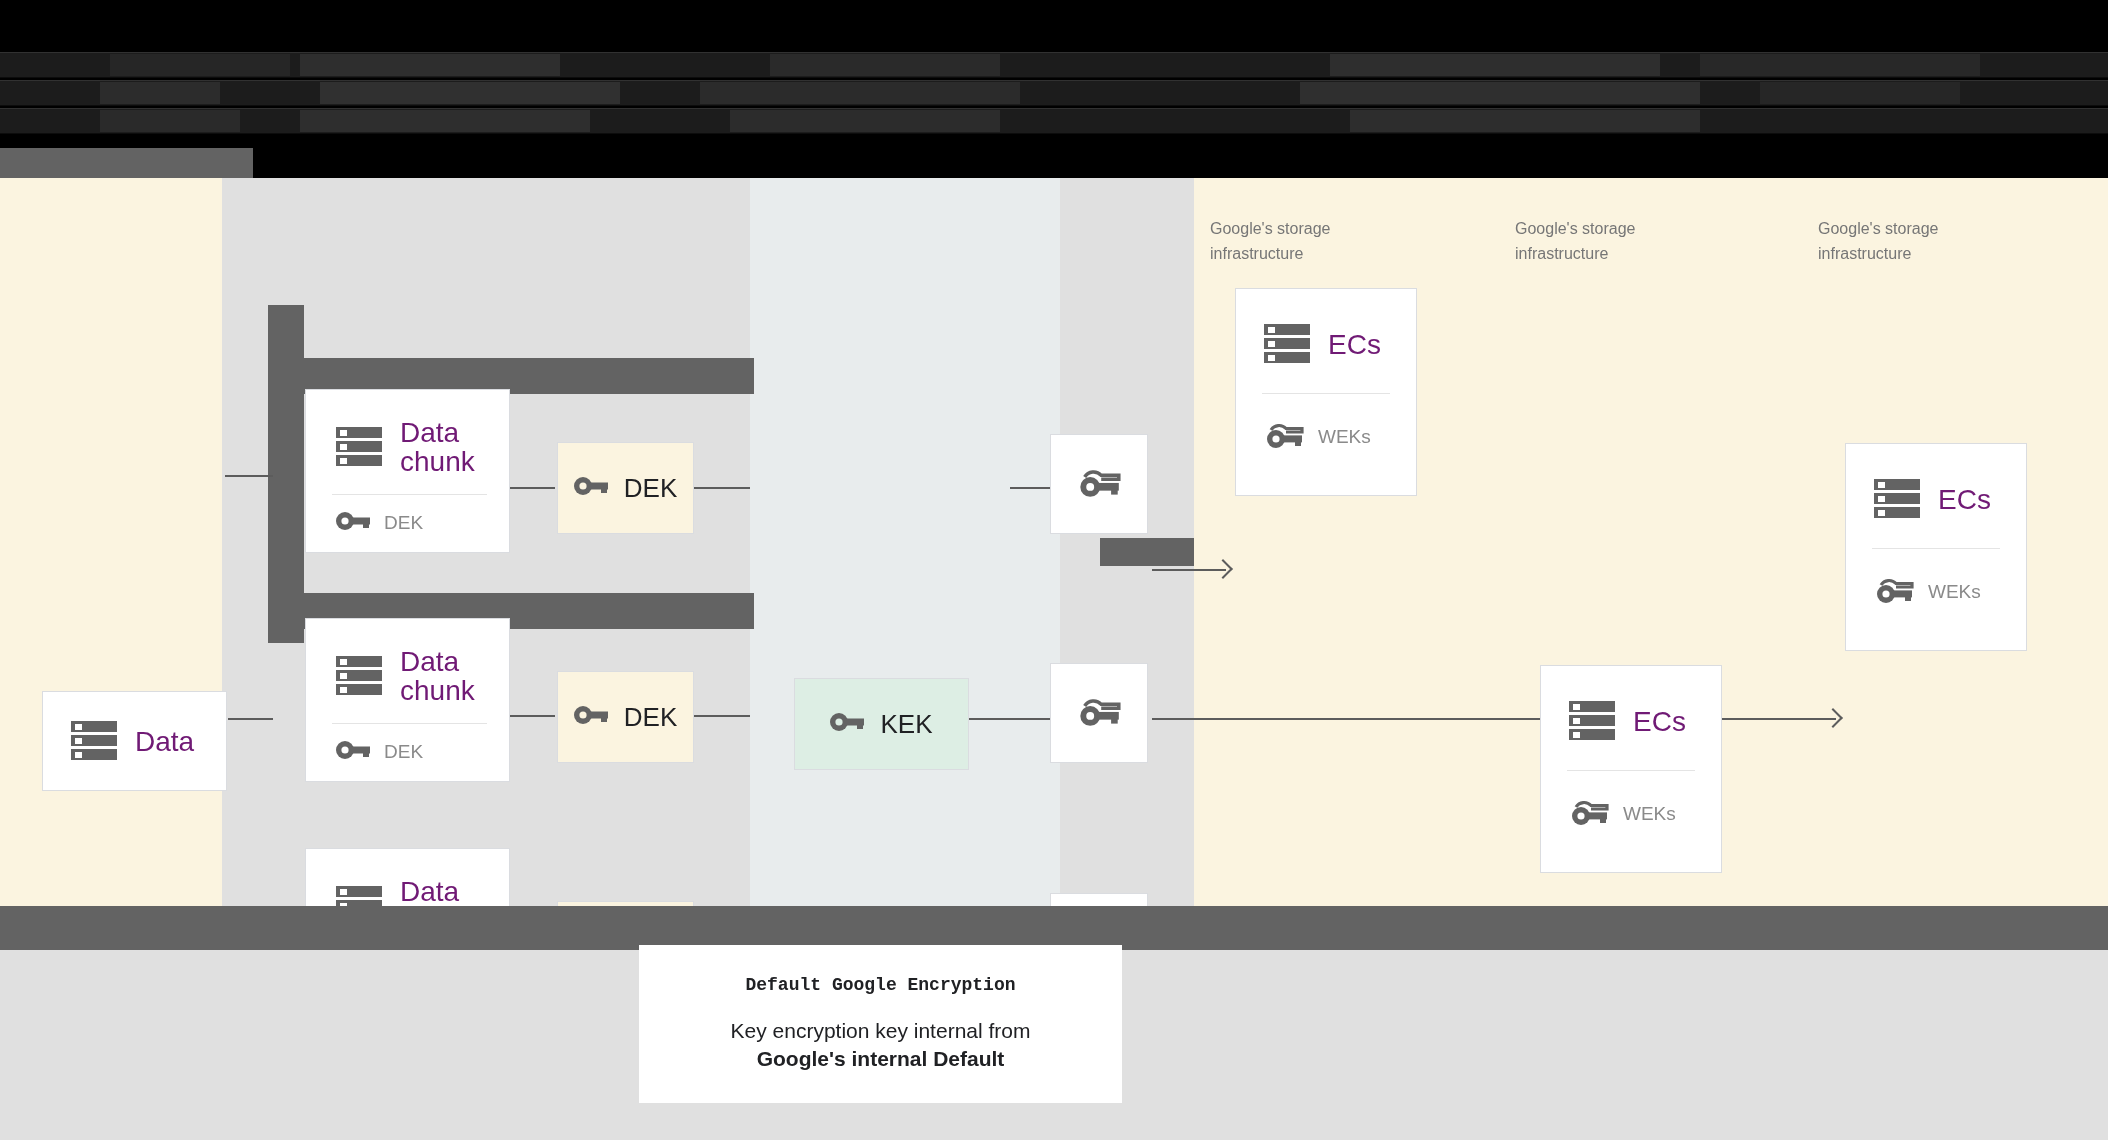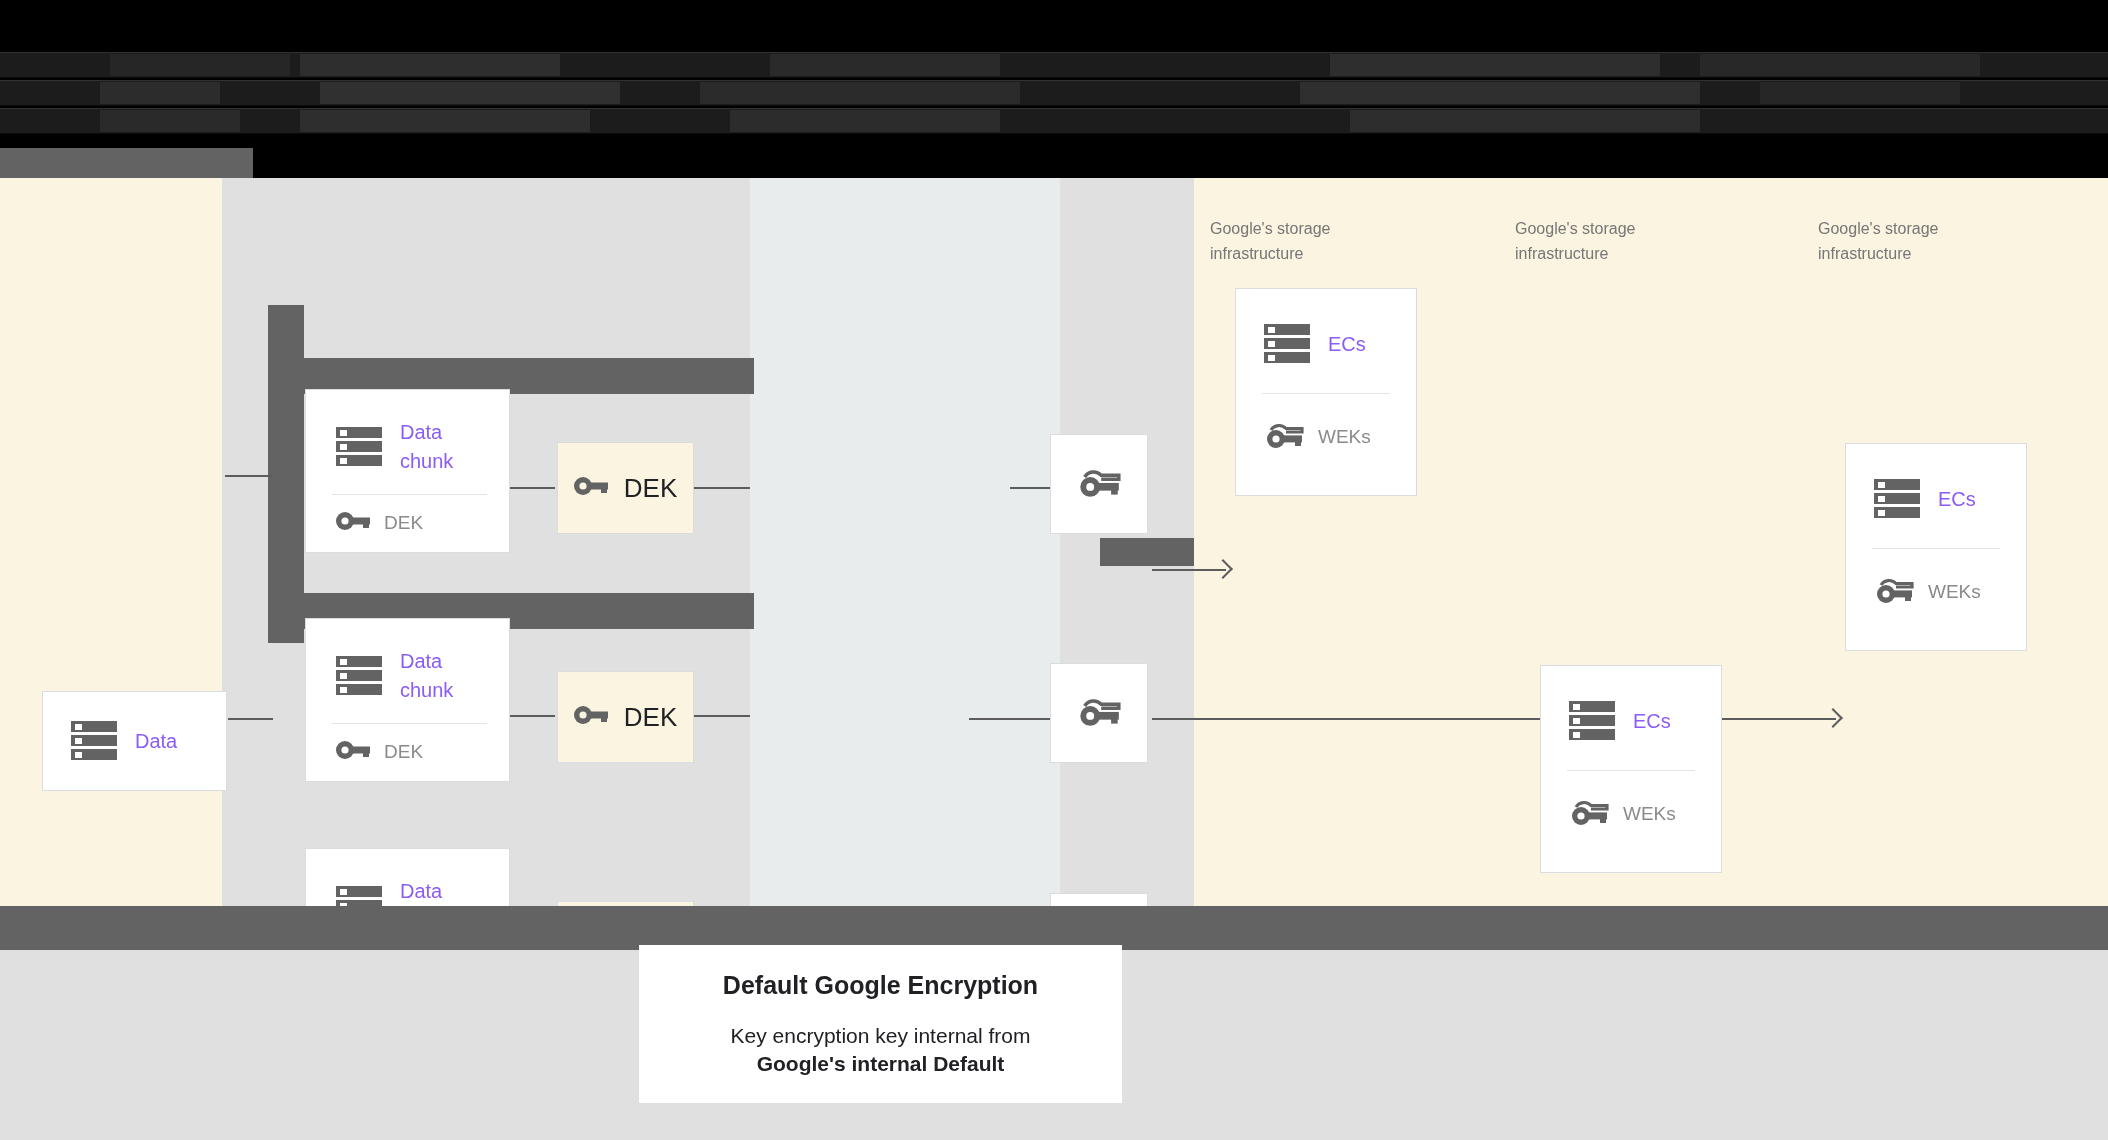--- a/index.html
+++ b/index.html
@@ -81,21 +81,21 @@
   
   .card {
     position: absolute;
     background: #ffffff;
     border: 1px solid #dadce0;
   }
   .card-row {
     display: flex; align-items: center;
   }
   .card-title {
-    font-size: 20px; color: #8b5cf6; line-height: 29px;
+    font-size: 28px; color: #701a75; line-height: 29px;
   }
   .card-divider {
     height: 1px; background: #e4e4e4;
   }
 
   
   .box {
     position: absolute;
     display: flex; align-items: center; justify-content: center;
     border: 1px solid #dadce0;
@@ -127,21 +127,21 @@
     background: #e0e0e0;
   }
   .caption-card {
     position: absolute; left: 639px; top: 945px; width: 483px; height: 158px;
     background: #ffffff;
     display: flex; flex-direction: column;
     align-items: center; justify-content: center;
     gap: 22px;
   }
   .caption-title {
-    font-size: 25px; font-weight: bold; color: #202124;
+    font-size: 18px; font-weight: bold; color: #202124; font-family: Liberation Mono, monospace;
   }
   .caption-body {
     font-size: 21px; color: #202124; text-align: center; line-height: 28px;
   }
   .caption-body b { font-weight: bold; }
 </style>
 </head>
 <body>
 
 <div id="root">
@@ -327,20 +327,31 @@
           <rect x="27" y="10" width="6" height="7" fill="#636363"></rect>
         </svg>
       </span>
       <span class="box-label">DEK</span>
     </div>
 
     <div class="wire" style="left:694px; top:309px; width:56px;"></div>
     <div class="wire" style="left:694px; top:537px; width:56px;"></div>
     <div class="wire" style="left:694px; top:767px; width:56px;"></div>
 
+    <div class="box box-mint" style="left:794px; top:500px; width:175px; height:92px;">
+      <span class="key-icon">
+        <svg viewBox="0 0 34 20" width="34" height="20">
+          <circle cx="9" cy="10" r="9" fill="#636363"></circle>
+          <circle cx="9" cy="10" r="3.6" fill="#ddeee4"></circle>
+          <rect x="15" y="6.5" width="19" height="7" fill="#636363"></rect>
+          <rect x="27" y="10" width="6" height="7" fill="#636363"></rect>
+        </svg>
+      </span>
+      <span class="box-label">KEK</span>
+    </div>
 
     <div class="wire" style="left:969px; top:540px; width:81px;"></div>
     <div class="wire" style="left:1010px; top:309px; width:40px;"></div>
     <div class="wire" style="left:1010px; top:767px; width:40px;"></div>
 
     <div class="box box-white" style="left:1050px; top:256px; width:98px; height:100px;">
       <span class="key-icon">
         <svg viewBox="0 0 40 30" width="44" height="33">
           <path d="M7 10 A9.5 9.5 0 0 1 22 8.5 L38 8.5 L38 12 L22 12" fill="none" stroke="#636363" stroke-width="3.2"></path>
           <circle cx="12" cy="19" r="9" fill="#636363"></circle>

